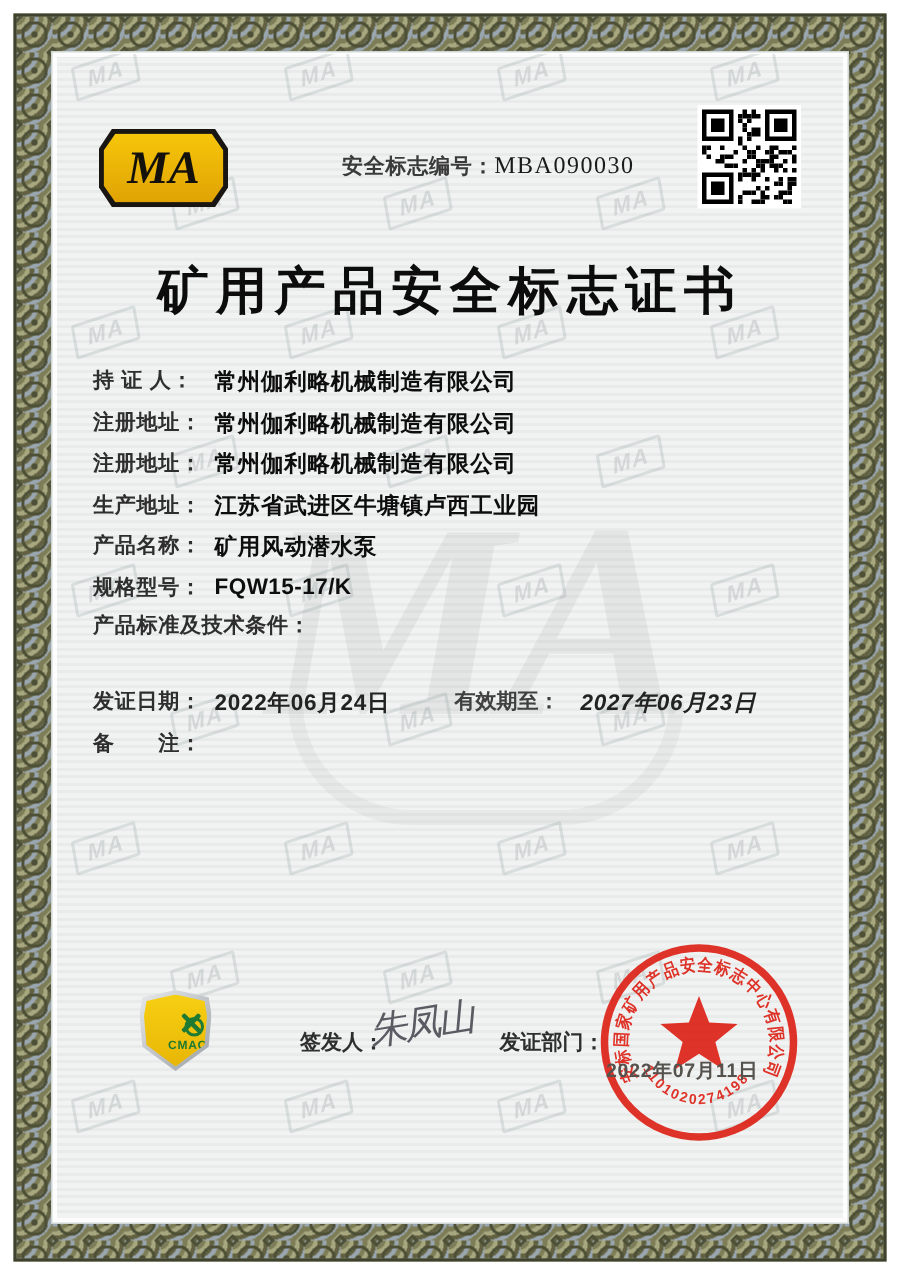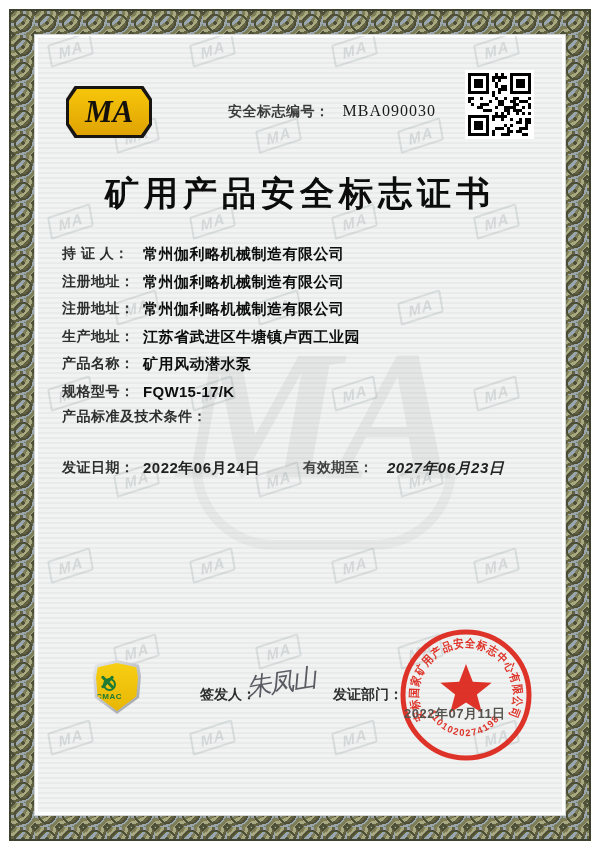--- a/index.html
+++ b/index.html
@@ -45,21 +45,21 @@
     clip-path:polygon(10% 0,90% 0,100% 25%,100% 75%,90% 100%,10% 100%,0 75%,0 25%);background:#181512;}
   .ma-badge-in{position:absolute;inset:3px;
     clip-path:polygon(10% 0,90% 0,100% 25%,100% 75%,90% 100%,10% 100%,0 75%,0 25%);
     background:linear-gradient(180deg,#f6c60a,#e0a303);
     display:flex;align-items:center;justify-content:center;}
   .ma-badge-in span{font-size:31px;font-weight:900;font-style:italic;color:#14110d;
     font-family:"Liberation Serif","DejaVu Serif",serif;letter-spacing:0;}
 
   .cert-no{position:absolute;left:228px;top:102px;display:flex;align-items:baseline;}
   .cert-no .lab{font-size:14px;font-weight:bold;color:#3a3a3a;letter-spacing:.5px;}
-  .cert-no .valx{margin-left:13px;font-size:16px;color:#1a1a1a;letter-spacing:1px;
+  .cert-no .valx{margin-left:0;font-size:16px;color:#1a1a1a;letter-spacing:1px;
     font-family:"Liberation Serif","DejaVu Serif",serif;}
 
   
   .qr{position:absolute;left:468px;top:73px;width:63px;height:63px;background:#fff;box-shadow:0 0 0 3px #fff;}
   .qr-dot{position:absolute;width:3px;height:3px;background:#000;}
   .qr-finder{position:absolute;width:21px;height:21px;box-sizing:border-box;border:3px solid #000;background:#fff;}
   .qr-finder-core{position:absolute;left:3px;top:3px;width:9px;height:9px;background:#000;}
 
   .title{position:absolute;left:0;right:0;top:171px;text-align:center;
     font-family:"Liberation Serif","DejaVu Serif",serif;font-weight:900;
@@ -82,21 +82,21 @@
     font-family:"Liberation Serif","DejaVu Serif",serif;font-weight:bold;
     font-size:13.2px;line-height:16.8px;color:#0a0a0a;text-align:justify;text-indent:2em;}
 
   
   .cmac{position:absolute;left:93px;top:660px;width:48px;height:54px;
     clip-path:polygon(50% 0%,96% 9%,100% 30%,96% 70%,50% 100%,4% 70%,0% 30%,4% 9%);
     background:linear-gradient(135deg,#e8eaec,#9aa0a6);}
   .cmac-in{position:absolute;inset:3px;
     clip-path:polygon(50% 0%,96% 9%,100% 30%,96% 70%,50% 100%,4% 70%,0% 30%,4% 9%);
     background:linear-gradient(180deg,#f7cf12,#e8b606);
-    display:flex;flex-direction:column;align-items:flex-start;justify-content:center;}
+    display:flex;flex-direction:column;align-items:flex-end;justify-content:center;}
   .cmac-x{position:relative;width:22px;height:18px;}
   .cmac-x i{position:absolute;left:10px;top:1px;width:3px;height:16px;background:#1f7a33;border-radius:1px;}
   .cmac-x i.b1{transform:rotate(45deg);}
   .cmac-x i.b2{transform:rotate(-45deg);}
   .cmac-x i.b3{transform:rotate(0deg);height:9px;top:5px;width:9px;left:7px;background:none;border:2px solid #1f7a33;border-radius:50%;}
   .cmac-label{font-size:8px;font-weight:900;color:#1f7a33;letter-spacing:.5px;margin-top:1px;}
 
   .signer{position:absolute;left:200px;top:686px;font-size:14px;font-weight:bold;color:#2e2e2e;}
   .signature{position:absolute;left:246px;top:666px;font-size:25px;color:#41414a;
     font-family:"Liberation Serif","DejaVu Serif",serif;font-style:italic;
@@ -309,20 +309,23 @@
       <span class="lbl">产品标准及技术条件：</span>
     </div>
 
     <div class="row dates" style="top:459px">
       <span class="lbl">发证日期：</span>
       <span class="val date">2022年06月24日</span>
       <span class="lbl2">有效期至：</span>
       <span class="val date v2">2027年06月23日</span>
     </div>
 
+    <div class="row" style="top:487px">
+      <span class="lbl">备　　注：</span>
+    </div>
 
 
     <div class="cmac">
       <div class="cmac-in">
         <span class="cmac-x">
             <i class="b1"></i>
             <i class="b2"></i>
             <i class="b3"></i>
           </span>
         <span class="cmac-label">CMAC</span>

